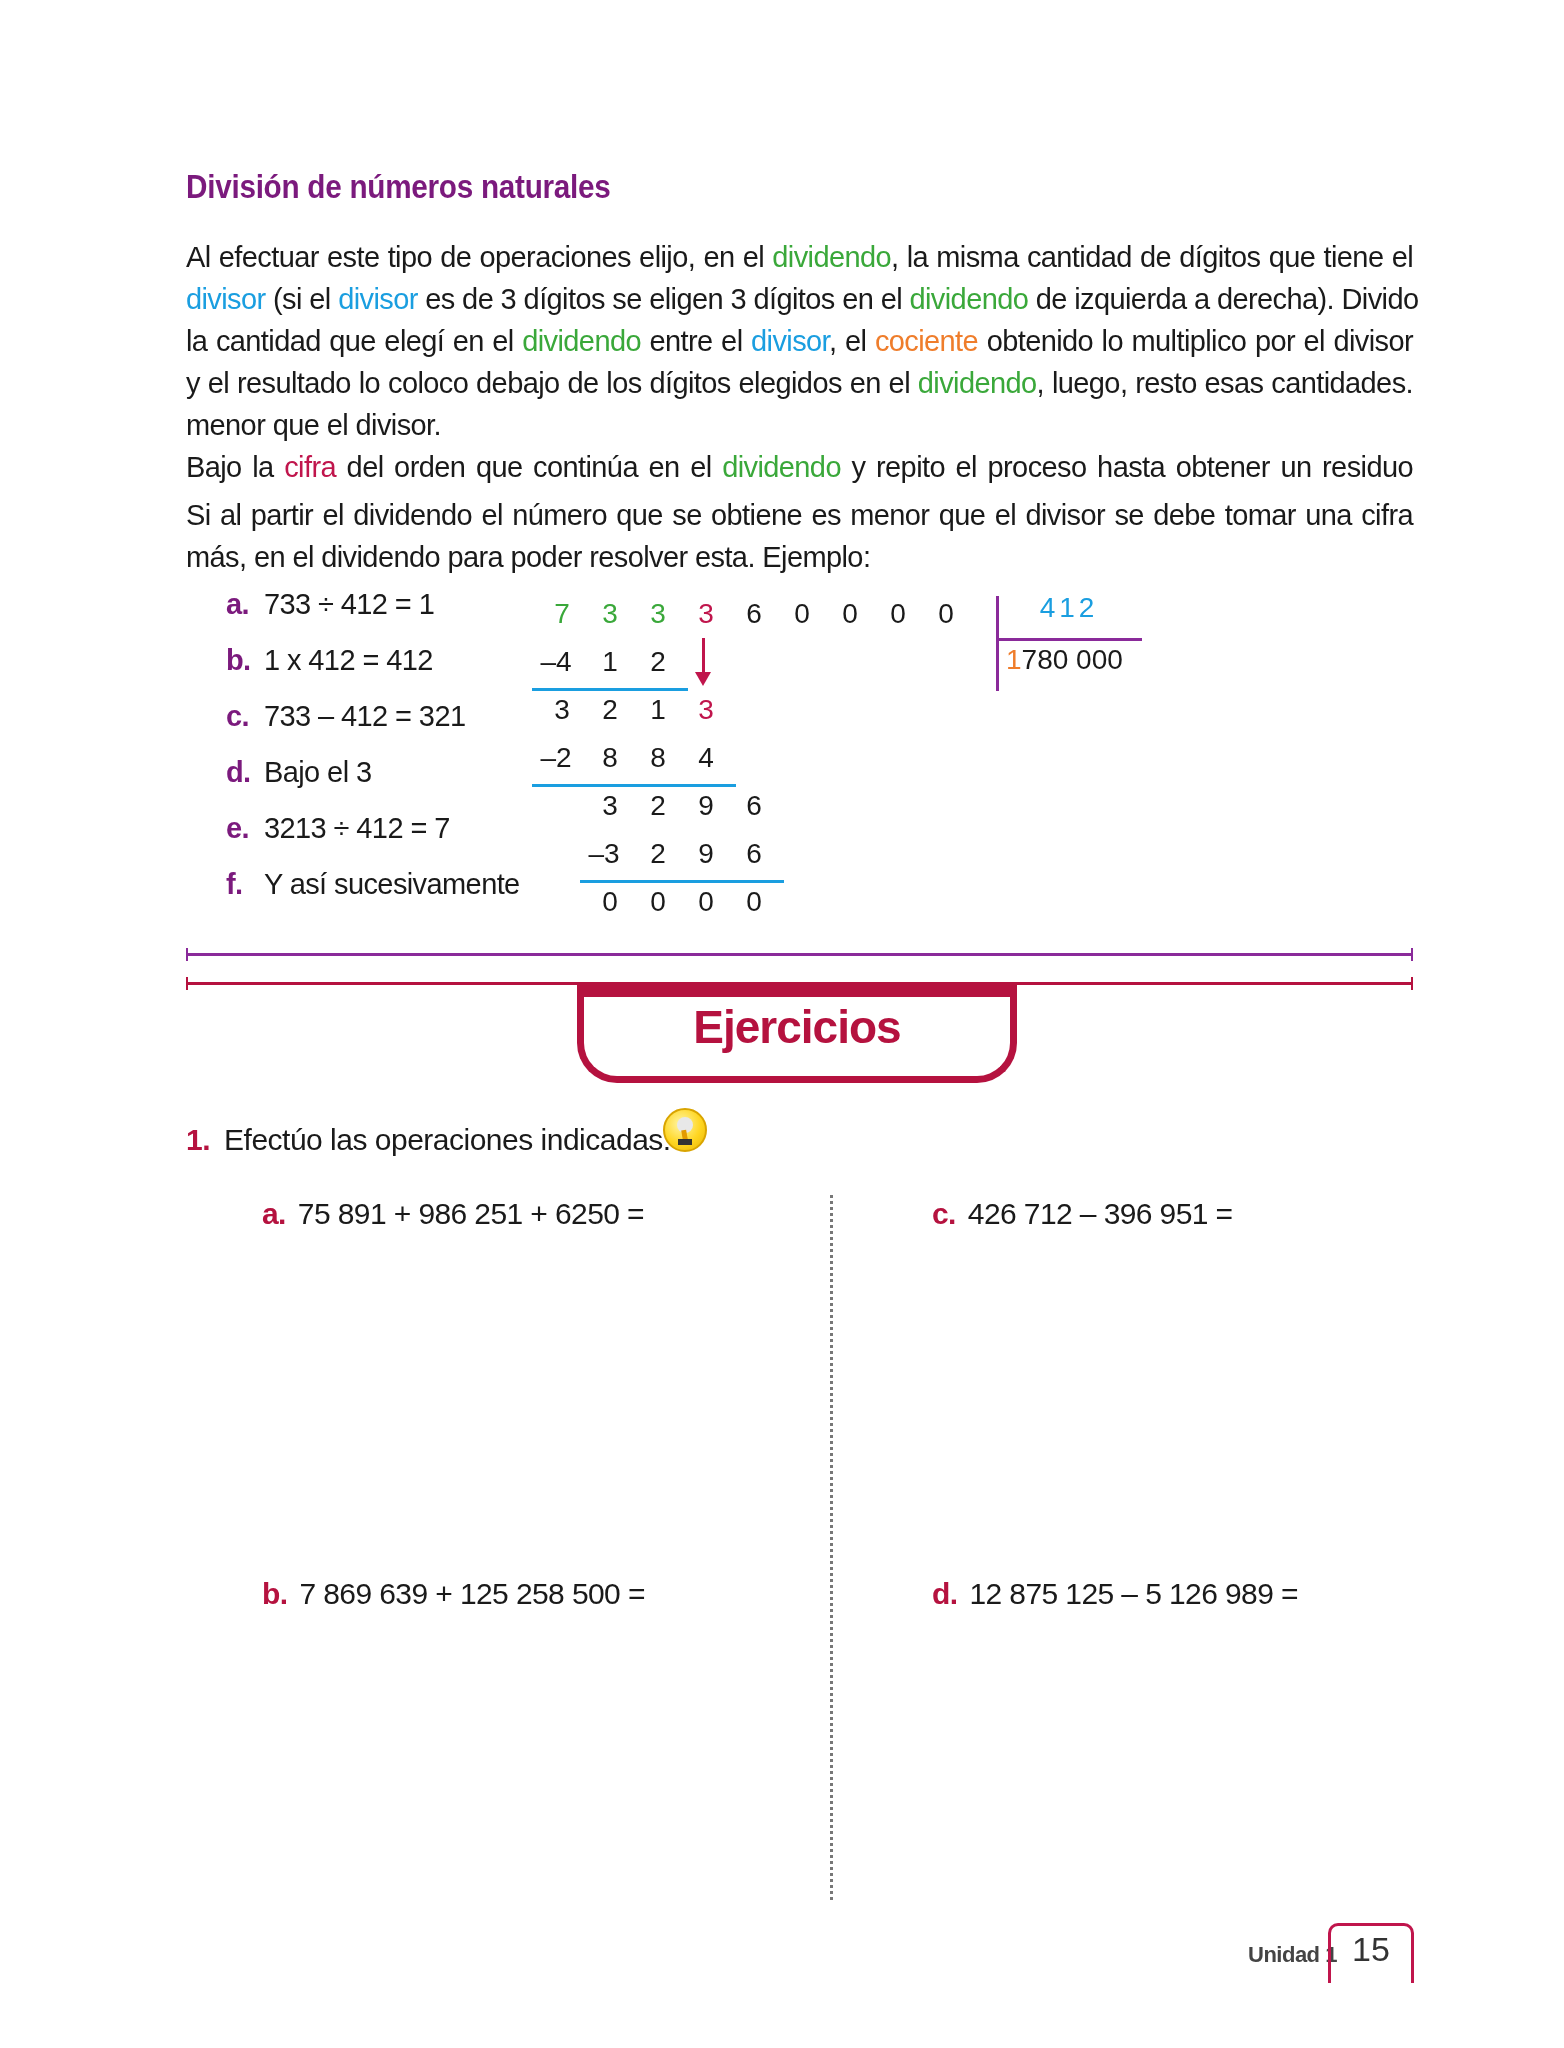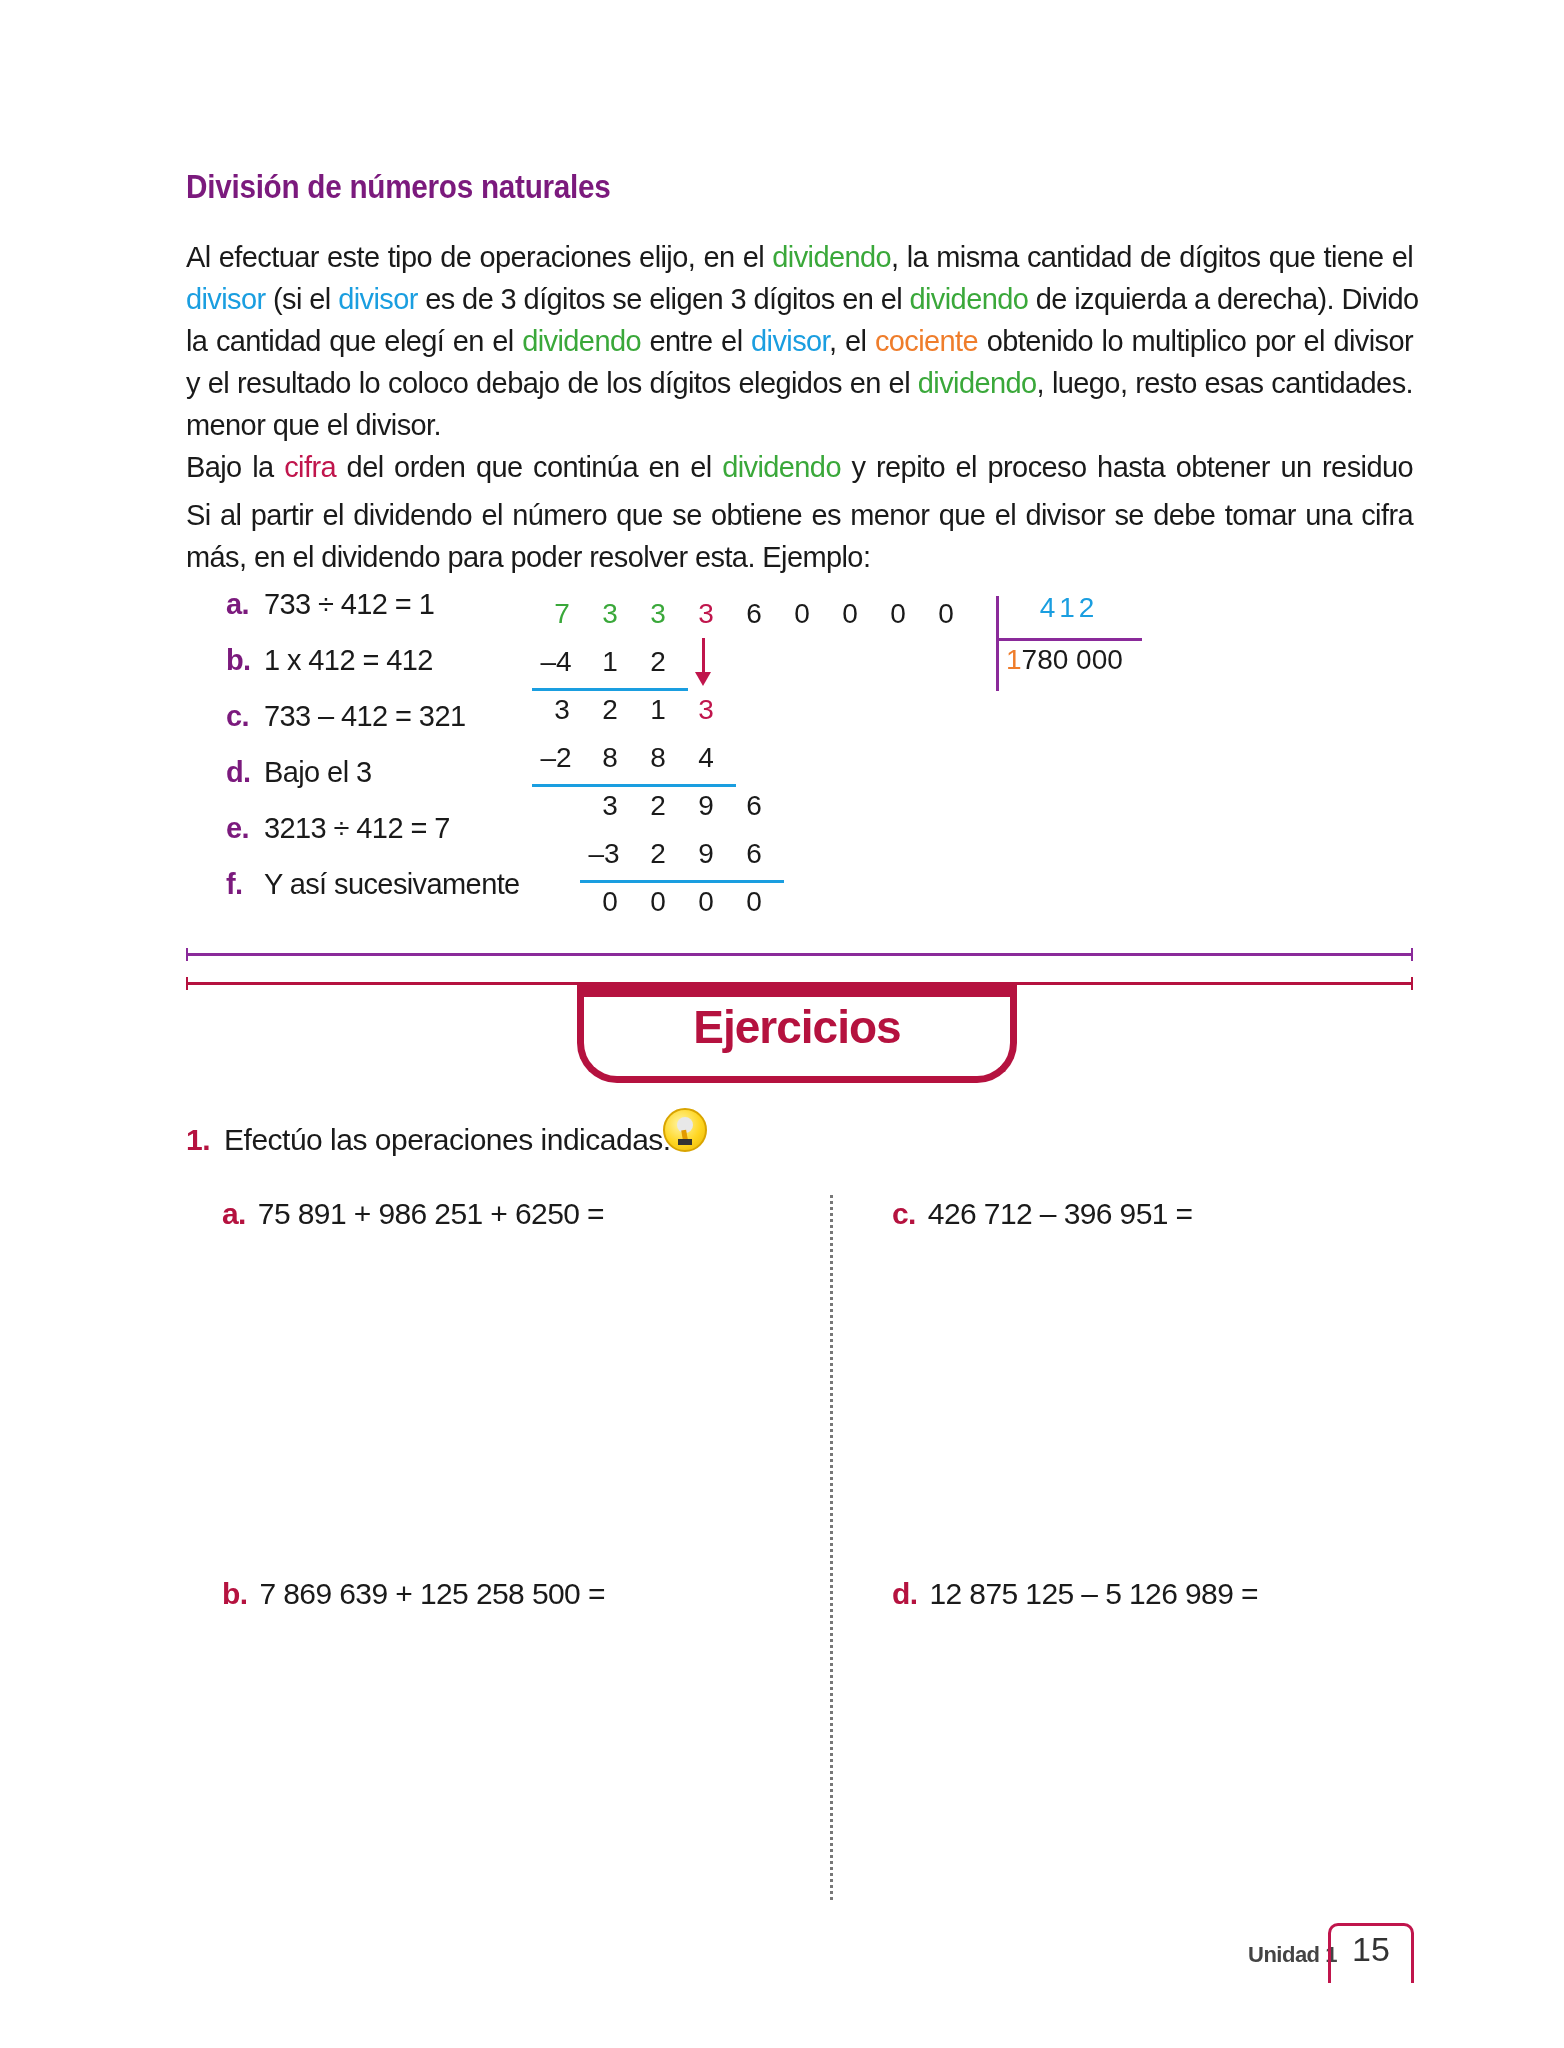--- a/index.html
+++ b/index.html
@@ -28,21 +28,21 @@
   .banner-text { left:577px; top:1000px; width:440px; text-align:center; font-size:46px; font-weight:bold;
                  color:#b5123f; letter-spacing:-1px; }
   .q1 { left:186px; top:1123px; font-size:30px; white-space:nowrap; letter-spacing:-0.5px; }
   .q1 .num { color:#b5123f; font-weight:bold; margin-right:14px; }
   .bulb { left:663px; top:1108px; width:44px; height:44px; border-radius:50%;
           background:radial-gradient(circle at 40% 35%, #fff6a8 0%, #ffd622 55%, #e8b400 100%);
           border:2px solid #d9a400; box-sizing:border-box; }
   .bulb .inner { position:absolute; left:12px; top:7px; width:16px; height:16px; border-radius:50%; background:#e8e8e8; }
   .bulb .stem { position:absolute; left:17px; top:20px; width:5px; height:10px; background:#e39b00; transform:rotate(-10deg); }
   .bulb .base { position:absolute; left:13px; top:29px; width:14px; height:6px; background:#333; }
-  .ex { font-size:30px; white-space:nowrap; letter-spacing:-0.6px; }
+  .ex { font-size:30px; white-space:nowrap; letter-spacing:-0.6px;margin-left:40px; }
   .ex .lbl { color:#b5123f; font-weight:bold; margin-right:12px; }
   .vdash { left:830px; top:1195px; width:0; height:705px; border-left:3px dotted #777; }
   .footer-unit { left:1232px; top:1942px; font-size:22px; color:#444; font-weight:bold; letter-spacing:-0.5px;margin-left:16px; }
   .page-box { left:1328px; top:1923px; width:86px; height:60px; border:3px solid #c0154c; border-bottom:none;
               border-radius:10px 10px 0 0; box-sizing:border-box; }
   .page-num { left:1328px; top:1930px; width:86px; text-align:center; font-size:34px; color:#333; }
 </style>
 </head>
 <body>
 

